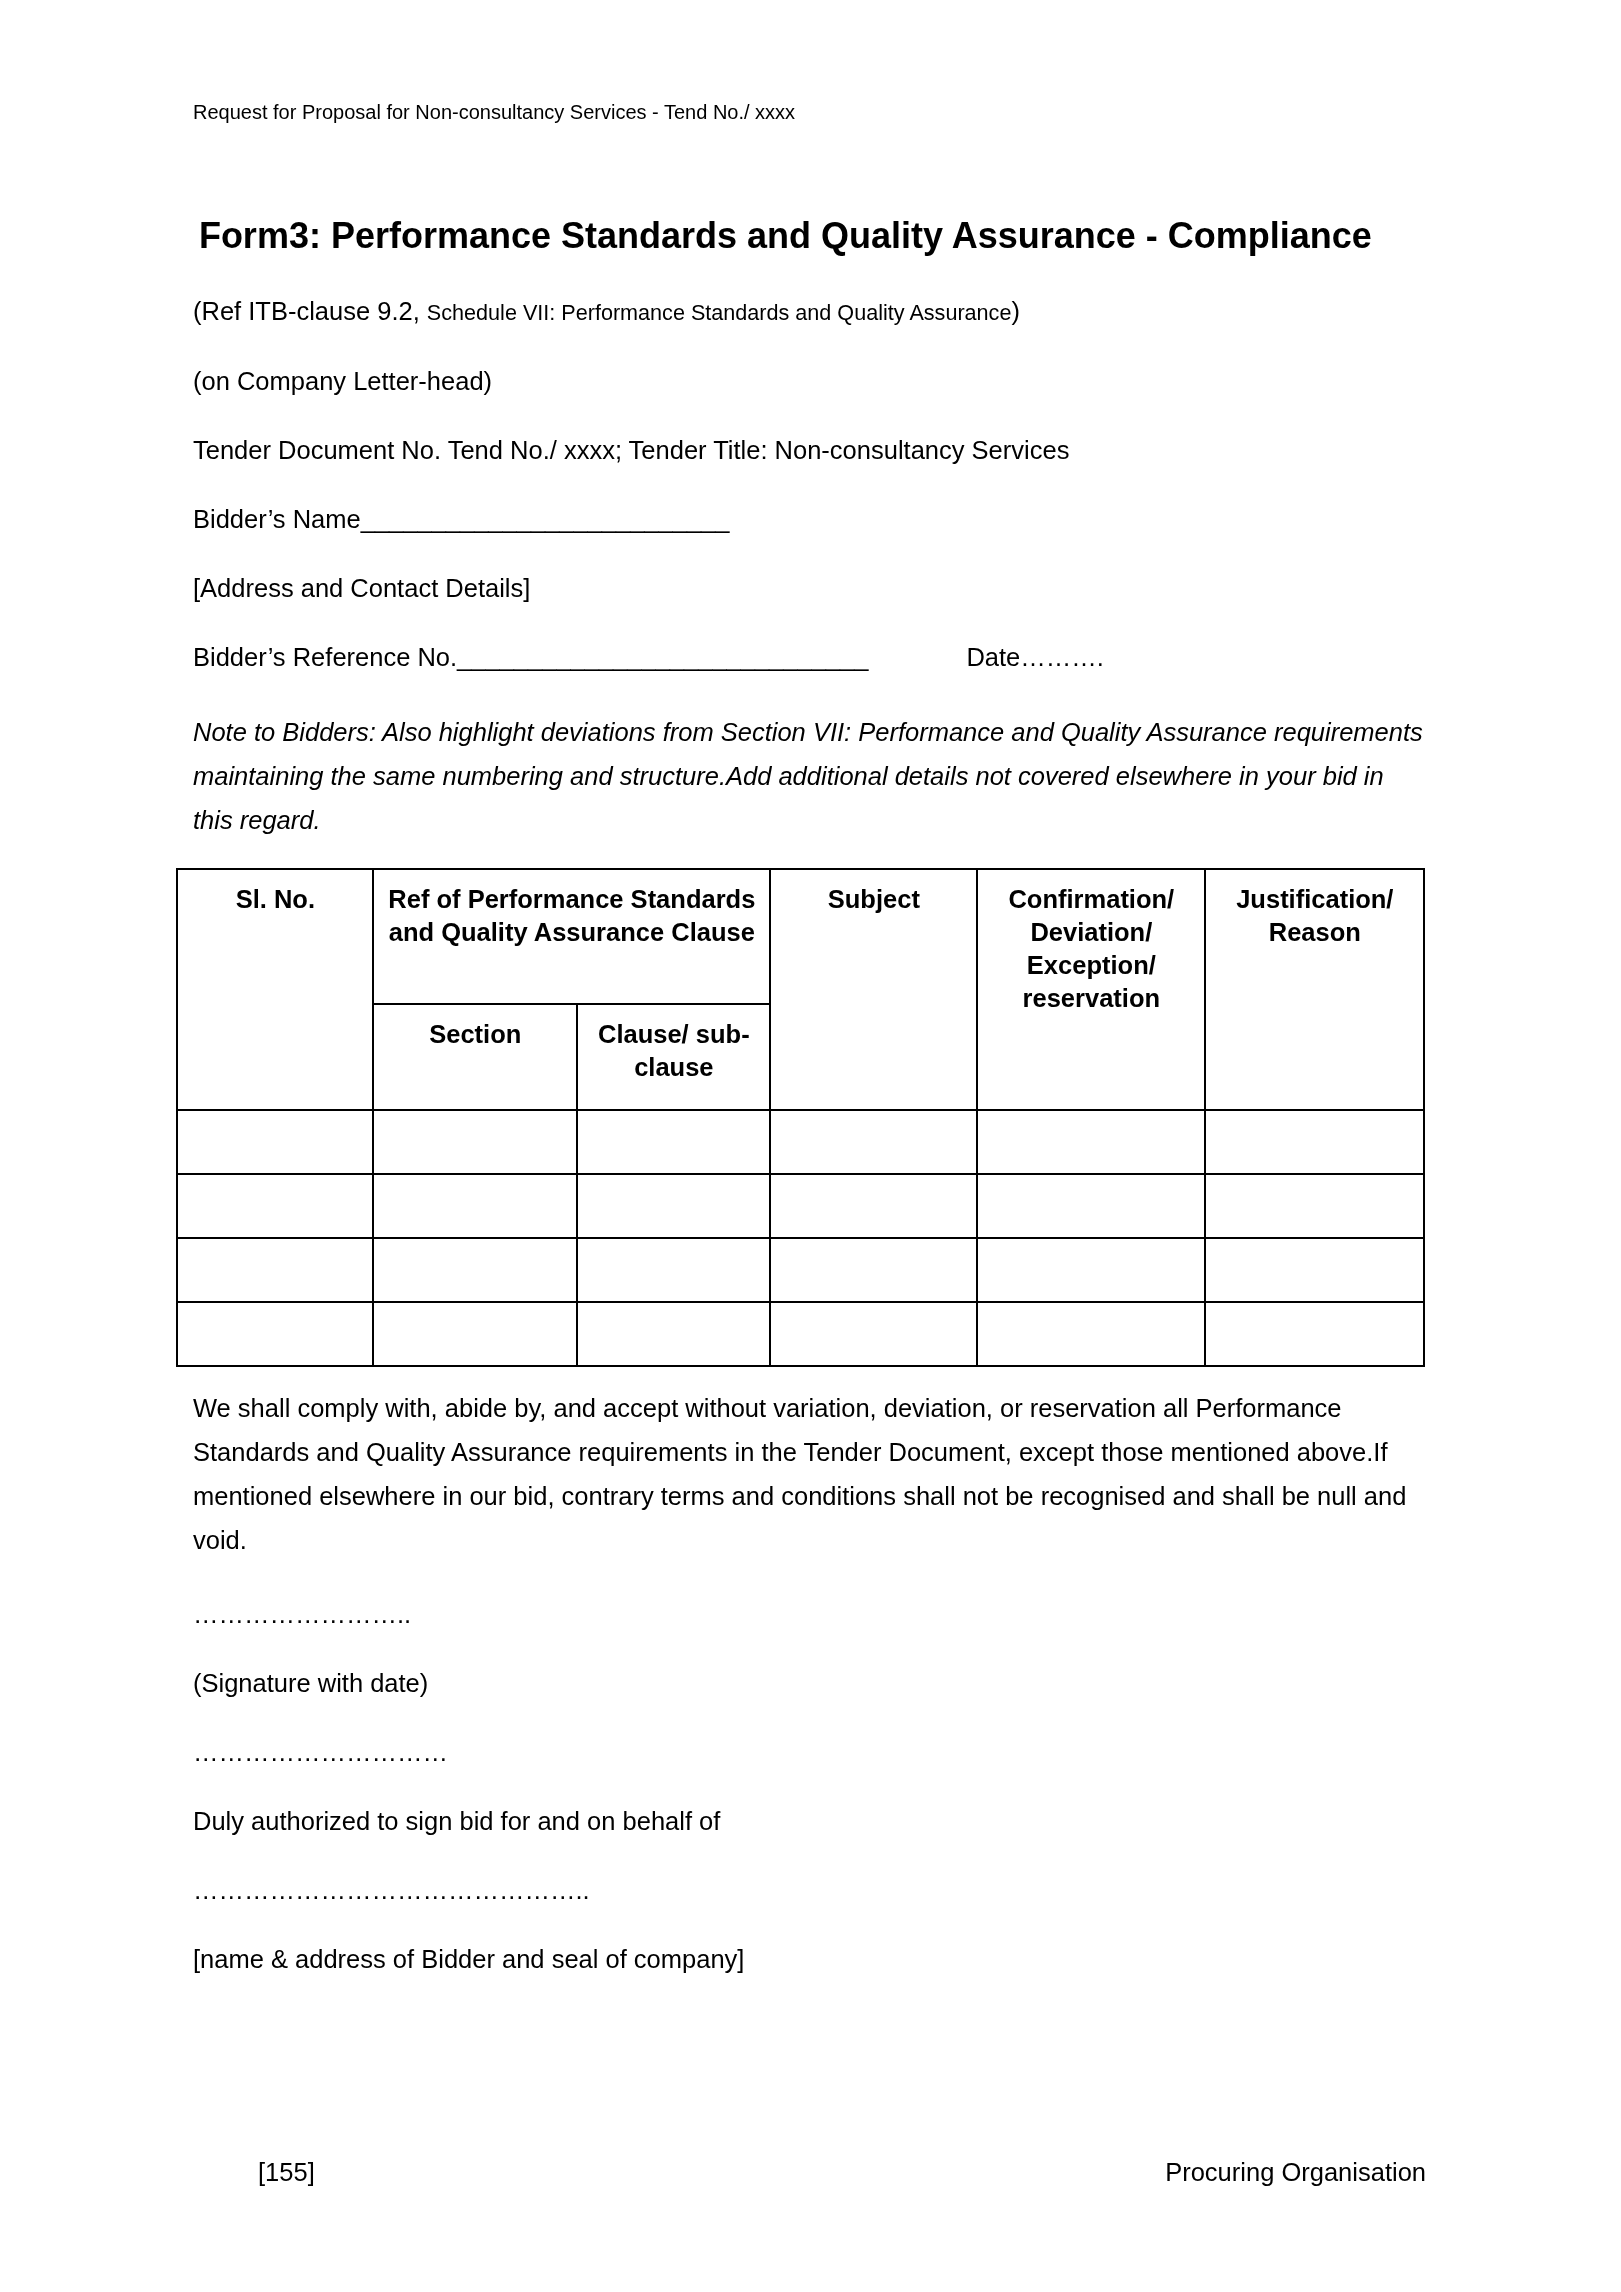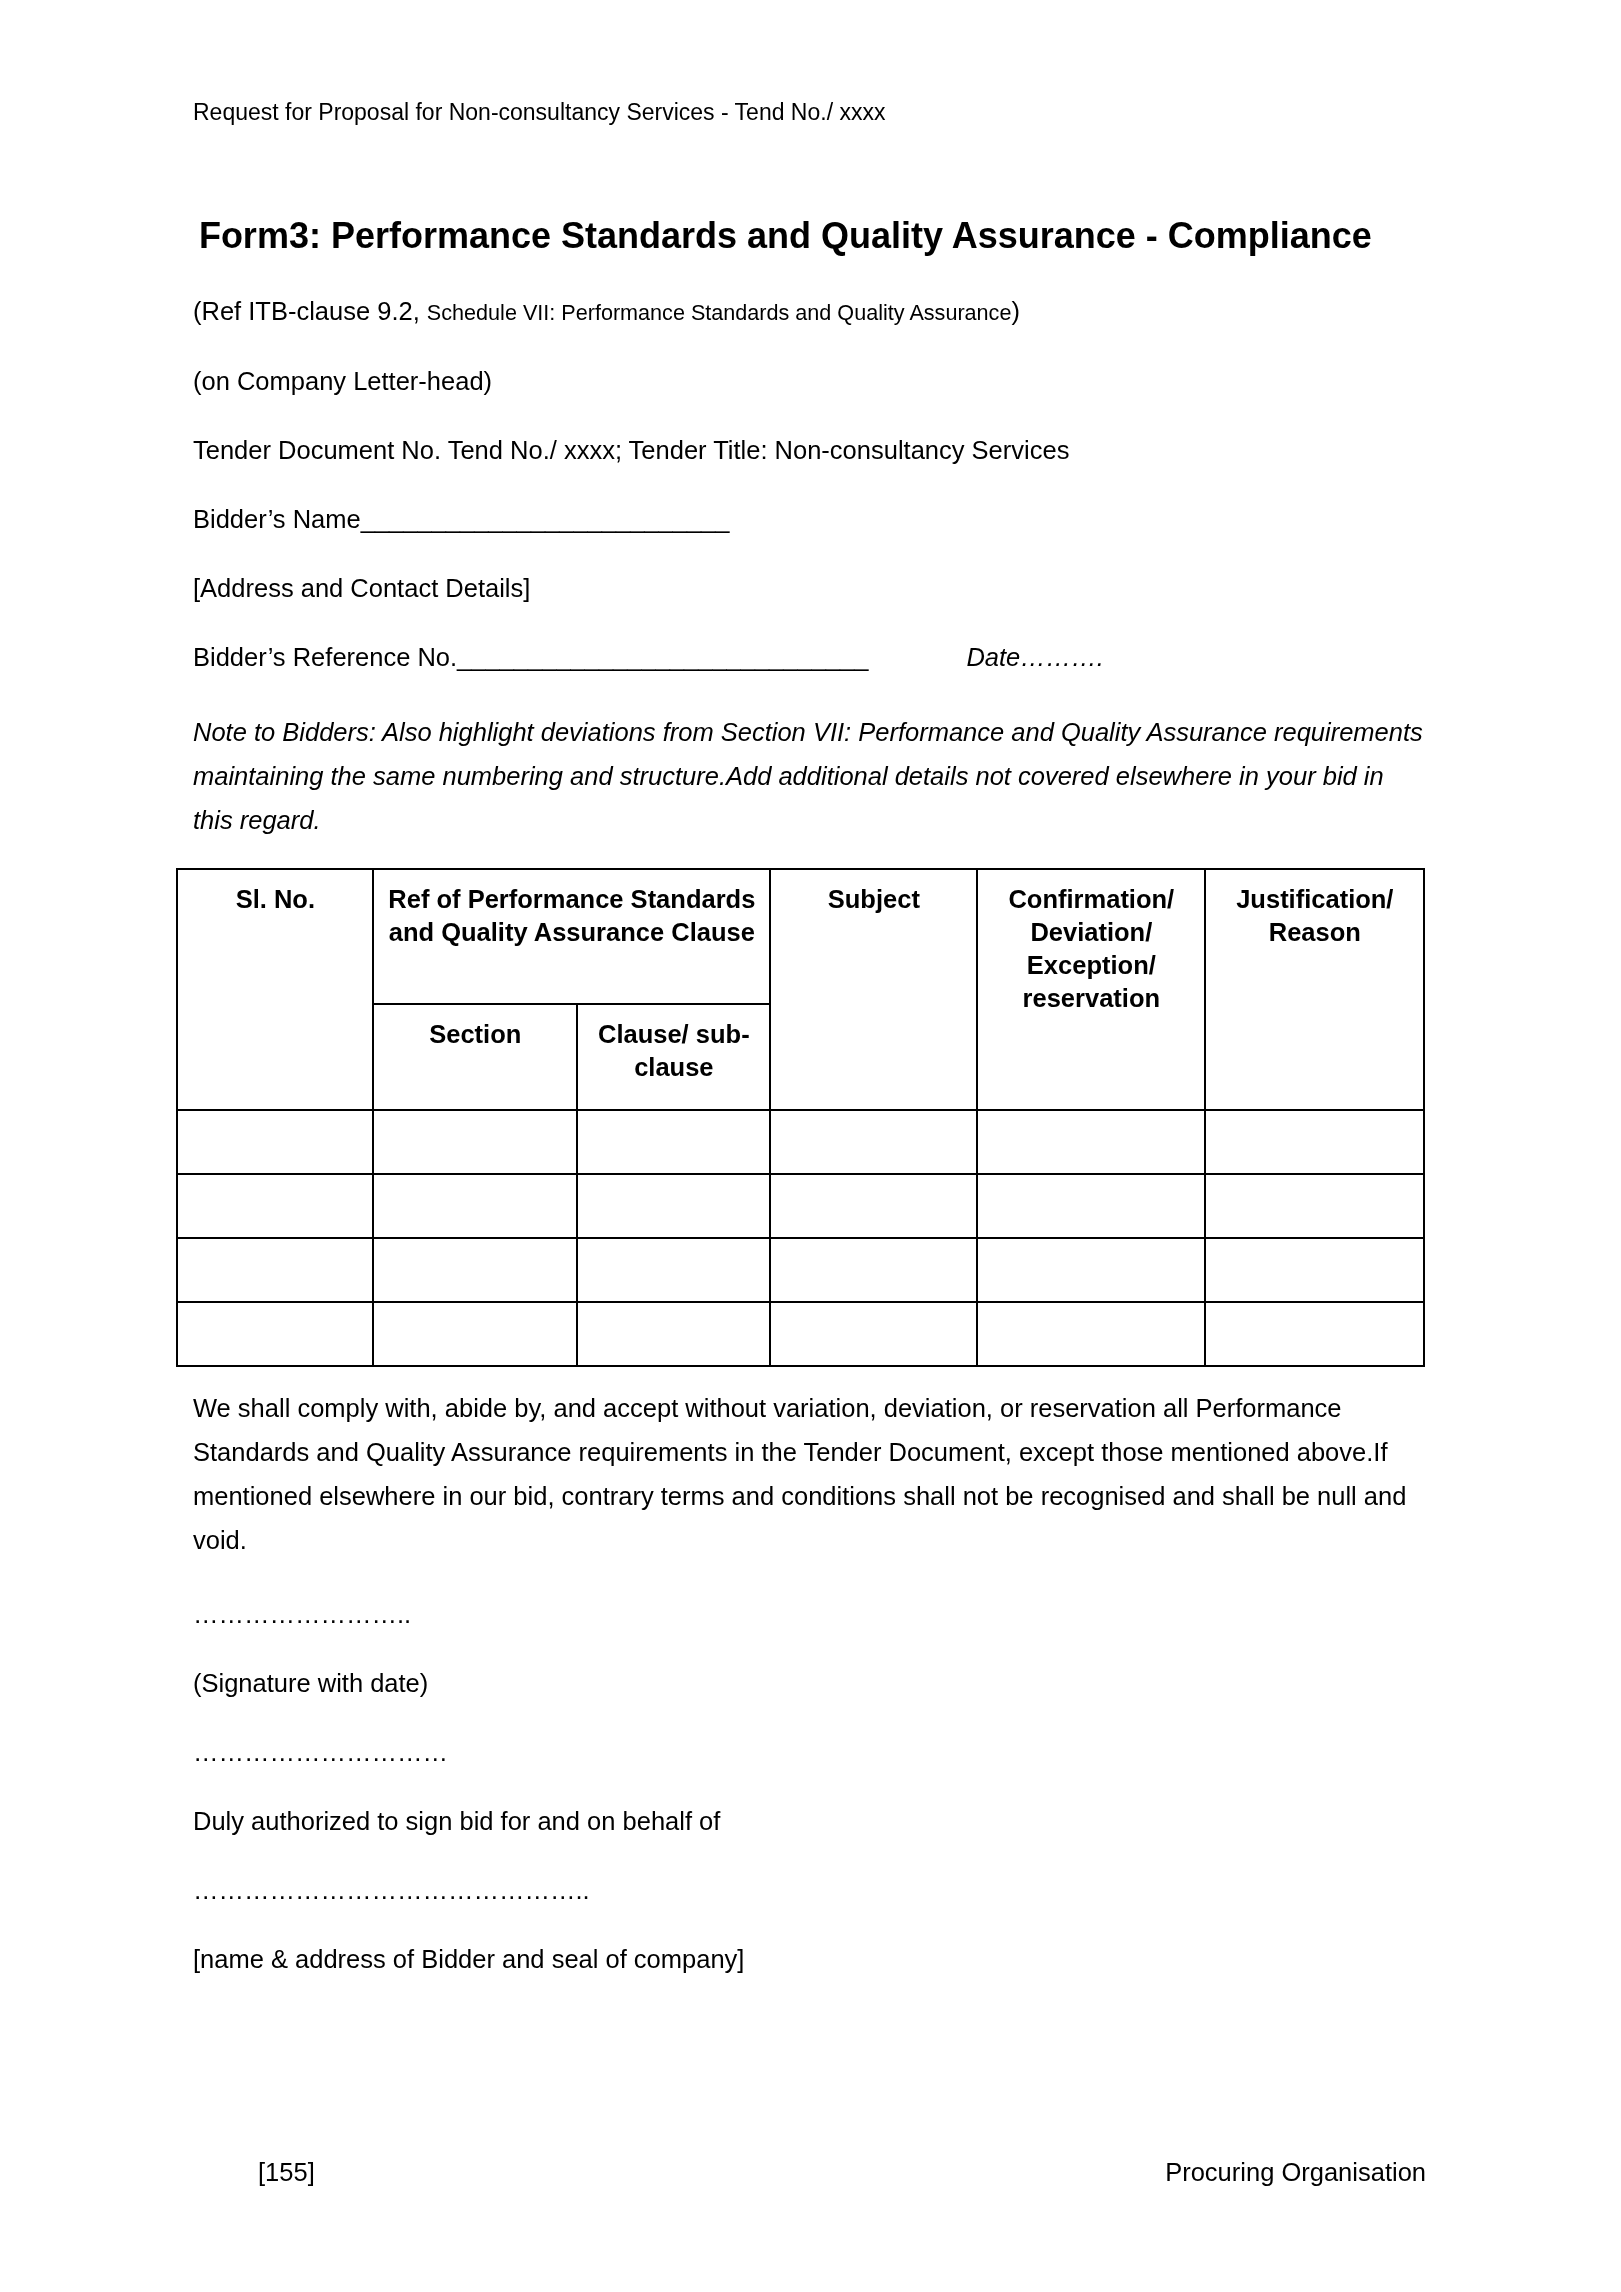--- a/index.html
+++ b/index.html
@@ -10,39 +10,39 @@
   }
   .page {
     position: relative;
     width: 1621px;
     height: 2293px;
     background: #ffffff;
     padding: 98px 195px 0 193px;
     overflow: hidden;
   }
   .running-header {
-    font-size: 23px;
+    font-size: 20px;
     line-height: 28px;
   }
   .title {
     font-size: 36px;
     line-height: 47px;
     font-weight: 700;
     margin: 86px 0 0 5.9px;
     white-space: nowrap;
   }
   .para {
     font-size: 25.5px;
     line-height: 33px;
     margin: 36px 0 0 0;
   }
   .para.multiline { line-height: 44px; }
   .small-seg { font-size: 21.6px; }
   .note { font-style: italic; }
-  .date-span { margin-left: 98px; font-style: italic; }
+  .date-span { margin-left: 98px; }
 
   table.compliance-table {
     border-collapse: collapse;
     table-layout: fixed;
     width: 1247px;
     margin: 25.5px 0 0 -16.7px;
   }
   .compliance-table th, .compliance-table td {
     border: 2px solid #000000;
     padding: 0;

